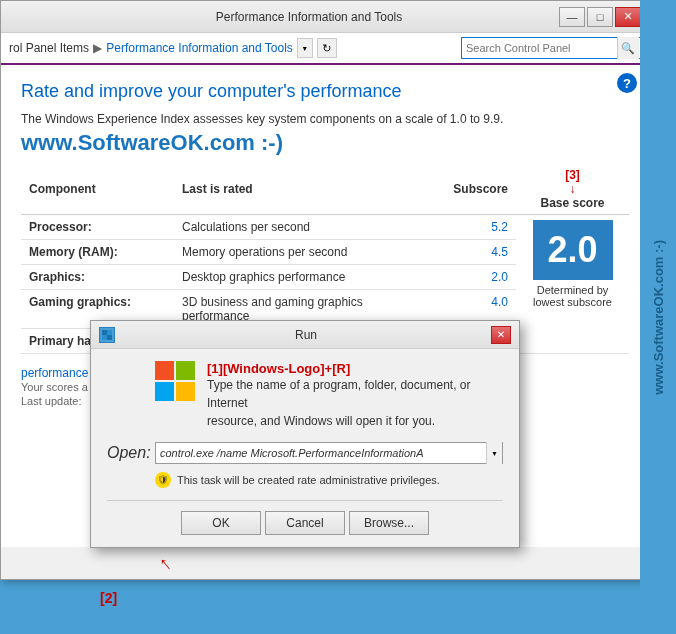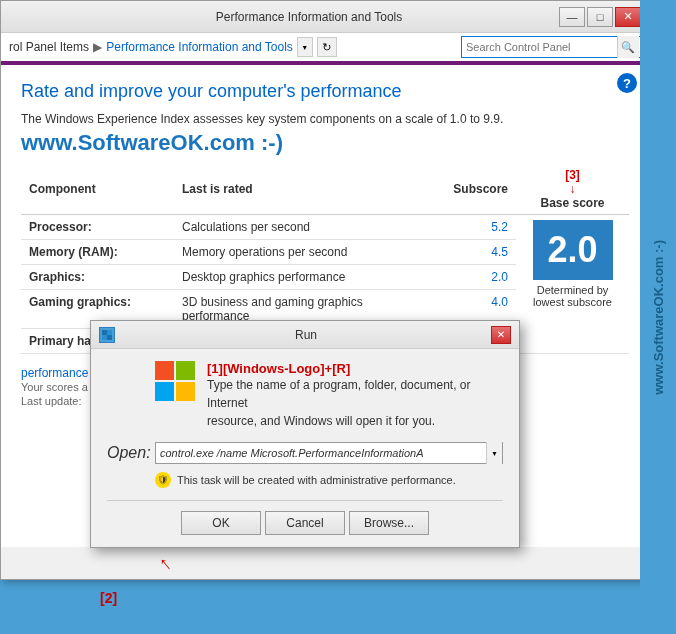--- a/index.html
+++ b/index.html
@@ -63,21 +63,21 @@
       border-color: #b71c1c;
     }
 
     
     .address-bar {
       background: #fff;
       height: 32px;
       display: flex;
       align-items: center;
       padding: 0 8px;
-      border-bottom: 4px solid #701a75;
+      border-bottom: 2px solid #701a75;
       gap: 4px;
     }
     .breadcrumb-text {
       color: #333;
       font-size: 12px;
     }
     .breadcrumb-sep {
       color: #666;
       font-size: 12px;
     }
@@ -561,21 +561,21 @@
     <div class="run-open-row">
       <span class="run-open-label">Open:</span>
       <div class="run-open-input-wrap">
         <input class="run-open-input" type="text" value="control.exe /name Microsoft.PerformanceInformationA" style="">
         <div class="run-open-dropdown">▾</div>
       </div>
     </div>
 
     <div class="run-admin-row">
       <div class="run-admin-icon">🛡</div>
-      <span class="run-admin-text">This task will be created with administrative performance.</span>
+      <span class="run-admin-text">This task will be created rate administrative privileges.</span>
     </div>
 
     <div class="run-buttons">
       <button class="run-btn">OK</button>
       <button class="run-btn">Cancel</button>
       <button class="run-btn">Browse...</button>
     </div>
   </div>
 </div>
 

